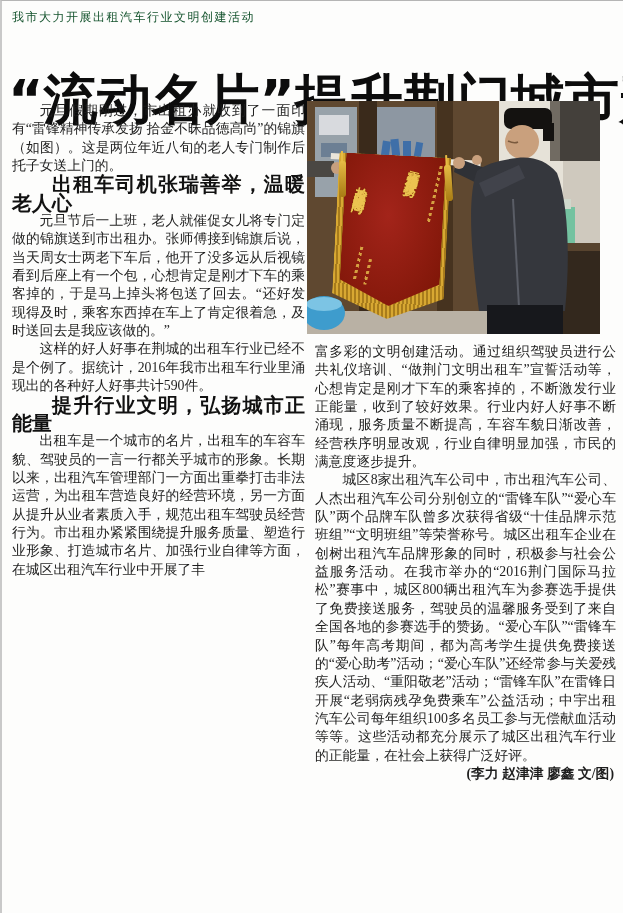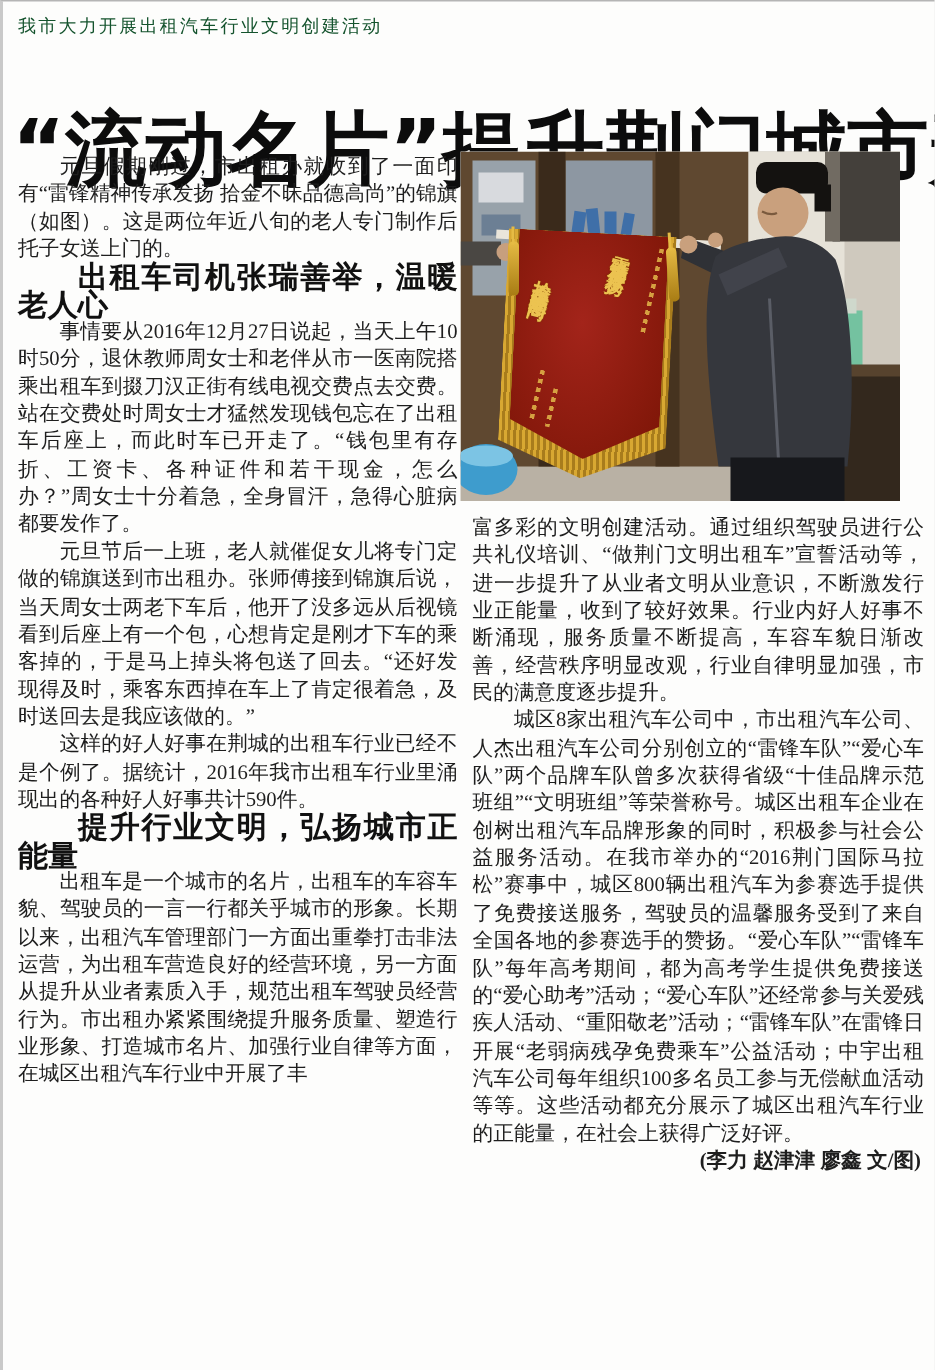--- a/index.html
+++ b/index.html
@@ -80,21 +80,20 @@
 <body>
 
 <div class="page">
 
   <div class="kicker">我市大力开展出租汽车行业文明创建活动</div>
   <h1 class="headline">“流动名片”提升荆门城市形象</h1>
 
   <div class="col left-col">
     <p>元旦假期刚过，市出租办就收到了一面印有“雷锋精神传承发扬 拾金不昧品德高尚”的锦旗（如图）。这是两位年近八旬的老人专门制作后托子女送上门的。</p>
     <h3>出租车司机张瑞善举，温暖老人心</h3>
-    <p>事情要从2016年12月27日说起，当天上午10时50分，退休教师周女士和老伴从市一医南院搭乘出租车到掇刀汉正街有线电视交费点去交费。站在交费处时周女士才猛然发现钱包忘在了出租车后座上，而此时车已开走了。“钱包里有存折、工资卡、各种证件和若干现金，怎么办？”周女士十分着急，全身冒汗，急得心脏病都要发作了。</p>
     <p>元旦节后一上班，老人就催促女儿将专门定做的锦旗送到市出租办。张师傅接到锦旗后说，当天周女士两老下车后，他开了没多远从后视镜看到后座上有一个包，心想肯定是刚才下车的乘客掉的，于是马上掉头将包送了回去。“还好发现得及时，乘客东西掉在车上了肯定很着急，及时送回去是我应该做的。”</p>
     <p>这样的好人好事在荆城的出租车行业已经不是个例了。据统计，2016年我市出租车行业里涌现出的各种好人好事共计590件。</p>
     <h3>提升行业文明，弘扬城市正能量</h3>
     <p>出租车是一个城市的名片，出租车的车容车貌、驾驶员的一言一行都关乎城市的形象。长期以来，出租汽车管理部门一方面出重拳打击非法运营，为出租车营造良好的经营环境，另一方面从提升从业者素质入手，规范出租车驾驶员经营行为。市出租办紧紧围绕提升服务质量、塑造行业形象、打造城市名片、加强行业自律等方面，在城区出租汽车行业中开展了丰</p>
   </div>
 
   <div class="photo">
     <svg viewBox="0 0 293 233" width="293" height="233">
 
       <rect x="0" y="0" width="293" height="233" fill="#cfc9be"></rect>
@@ -167,18 +166,18 @@
         <div class="banner-smalltext bs-top"></div>
         <div class="banner-smalltext bs-bot1"></div>
         <div class="banner-smalltext bs-bot2"></div>
       </div>
     </div>
     <div class="tassel t1"></div>
     <div class="tassel t2"></div>
   </div>
 
   <div class="col right-col">
-    <p class="cont">富多彩的文明创建活动。通过组织驾驶员进行公共礼仪培训、“做荆门文明出租车”宣誓活动等，进一步提升了从业者文明从业意识，不断激发行业正能量，收到了较好效果。行业内好人好事不断涌现，服务质量不断提高，车容车貌日渐改善，经营秩序明显改观，行业自律明显加强，市民的满意度逐步提升。</p>
+    <p class="cont">富多彩的文明创建活动。通过组织驾驶员进行公共礼仪培训、“做荆门文明出租车”宣誓活动等，心想肯定是刚才下车的乘客掉的，不断激发行业正能量，收到了较好效果。行业内好人好事不断涌现，服务质量不断提高，车容车貌日渐改善，经营秩序明显改观，行业自律明显加强，市民的满意度逐步提升。</p>
     <p>城区8家出租汽车公司中，市出租汽车公司、人杰出租汽车公司分别创立的“雷锋车队”“爱心车队”两个品牌车队曾多次获得省级“十佳品牌示范班组”“文明班组”等荣誉称号。城区出租车企业在创树出租汽车品牌形象的同时，积极参与社会公益服务活动。在我市举办的“2016荆门国际马拉松”赛事中，城区800辆出租汽车为参赛选手提供了免费接送服务，驾驶员的温馨服务受到了来自全国各地的参赛选手的赞扬。“爱心车队”“雷锋车队”每年高考期间，都为高考学生提供免费接送的“爱心助考”活动；“爱心车队”还经常参与关爱残疾人活动、“重阳敬老”活动；“雷锋车队”在雷锋日开展“老弱病残孕免费乘车”公益活动；中宇出租汽车公司每年组织100多名员工参与无偿献血活动等等。这些活动都充分展示了城区出租汽车行业的正能量，在社会上获得广泛好评。</p>
     <p class="byline">(李力 赵津津 廖鑫 文/图)</p>
   </div>
 
 </div>
 
 </body></html>

